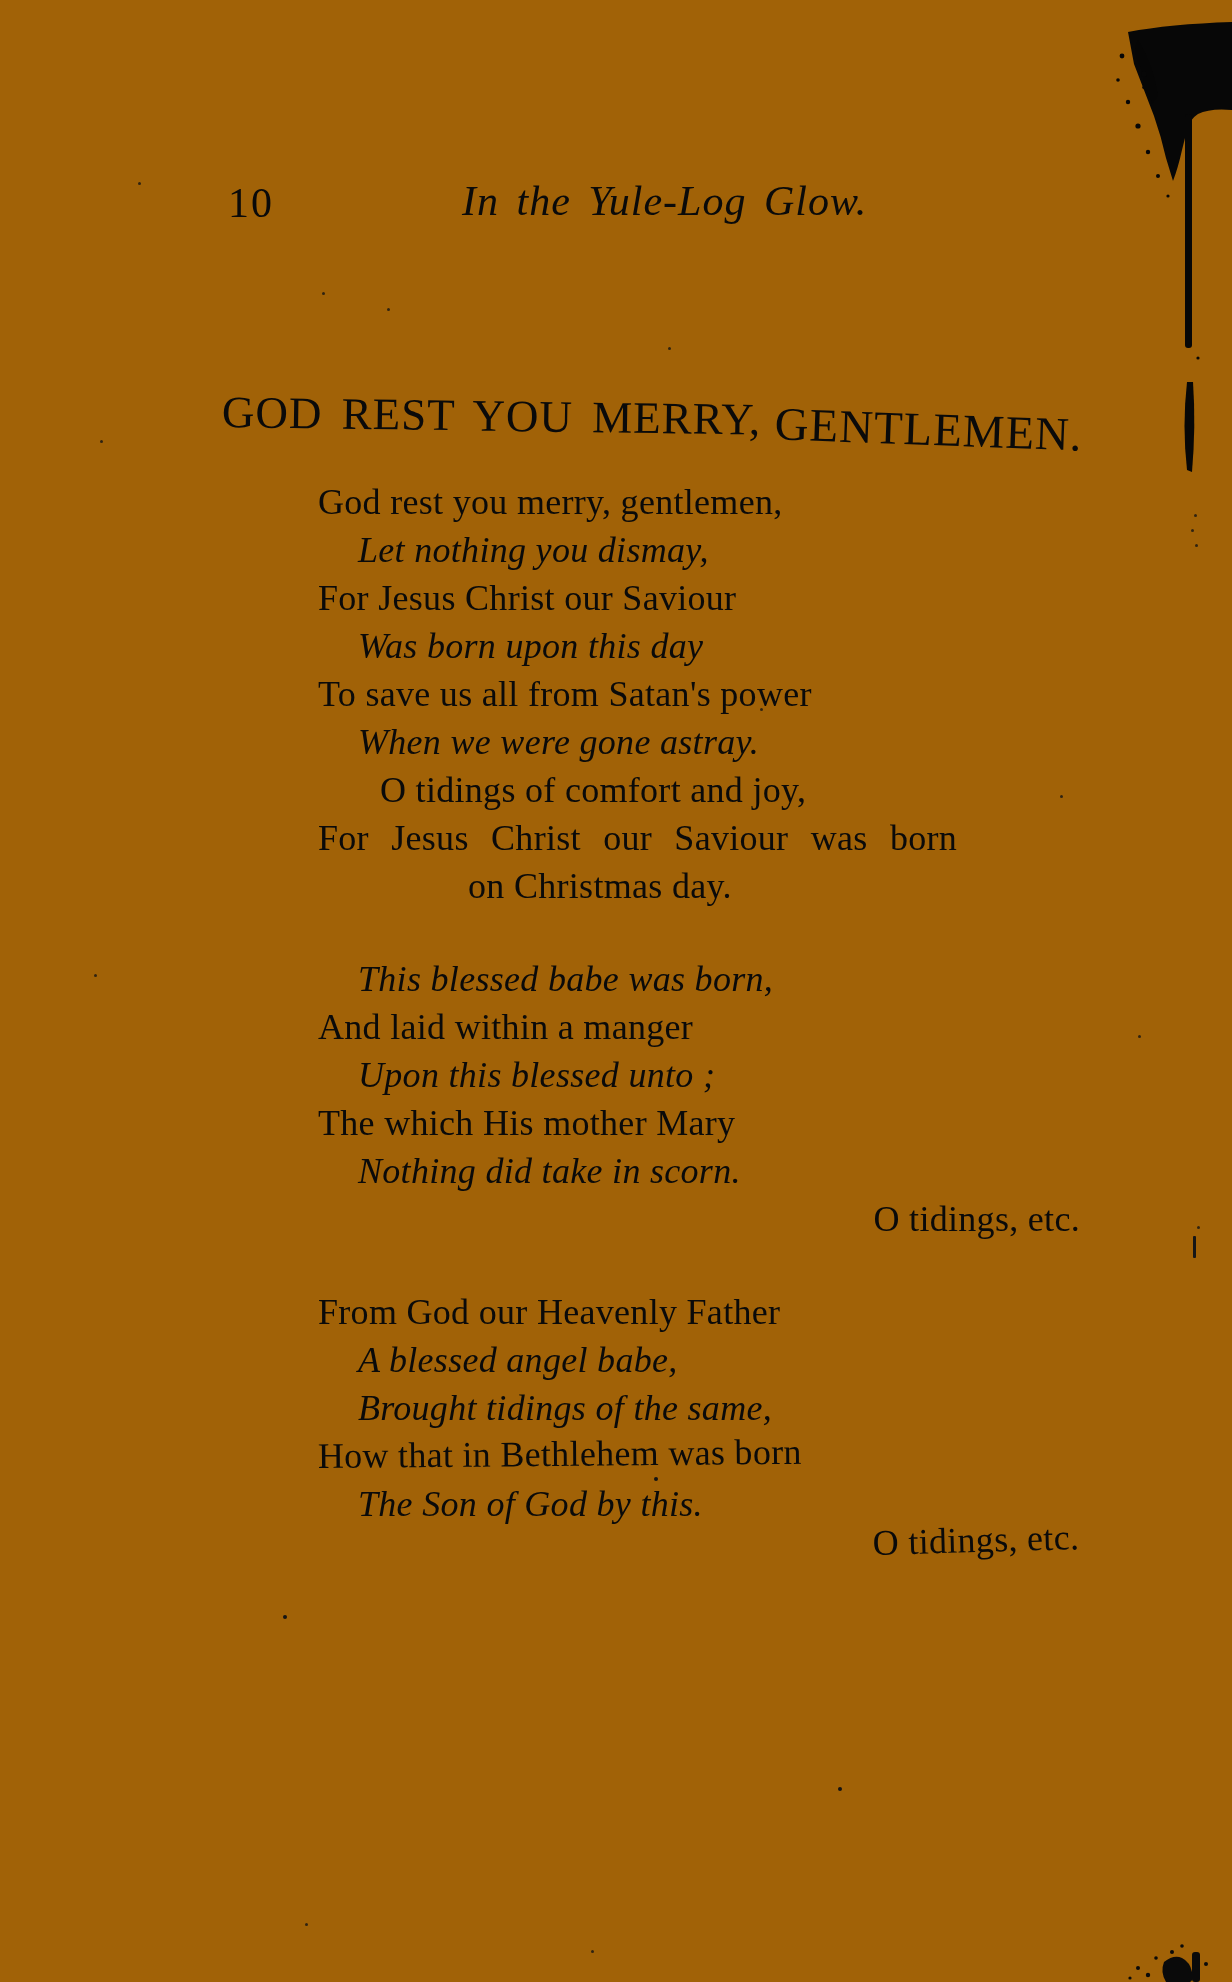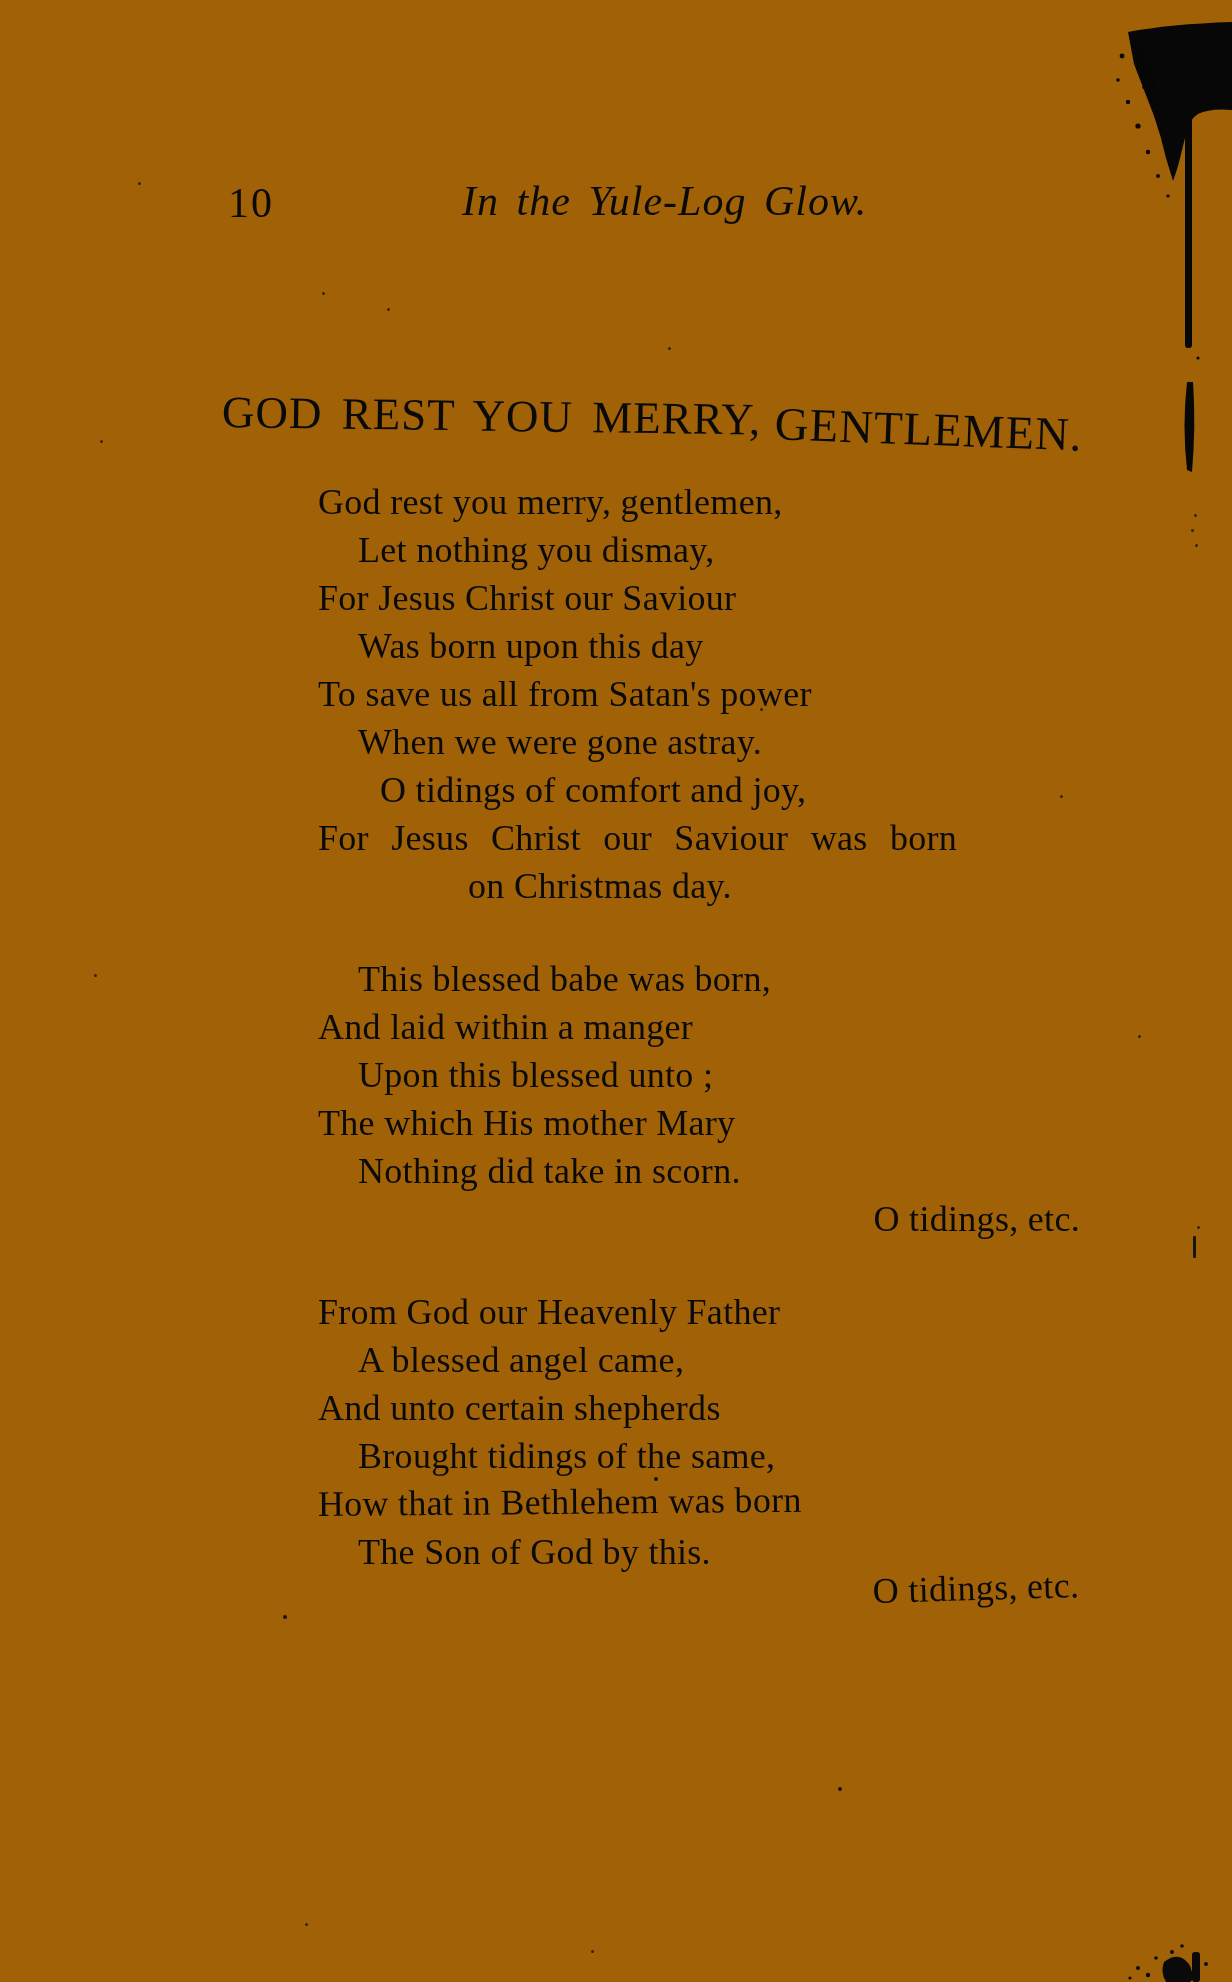--- a/index.html
+++ b/index.html
@@ -35,21 +35,21 @@
     transform-origin:left center;
   }
   
   .poem {
     position:absolute; left:318px; top:478px; width:766px;
     font-size:36px; line-height:48px; letter-spacing:0.3px;
   }
   .stanza { margin:0; }
   .stanza + .stanza { margin-top:45px; }
   .line { white-space:nowrap; }
-  .line.indent   { margin-left:40px; }
+  .line.indent   { margin-left:40px;font-style:italic; }
   .line.refrain-o{ margin-left:62px; }
   .line.wide     { word-spacing:13px; }
   .line.center   { margin-left:150px; }
   .line.tidings  { text-align:right; padding-right:4px; }
   .line.tilt-a   { transform:rotate(-0.5deg); transform-origin:left bottom; }
   .line.tilt-b   { transform:rotate(-1.6deg); transform-origin:30% 100%; }
   
   .speck {
     position:absolute; background:#141414; border-radius:50%;
     width:4px; height:4px;
@@ -89,22 +89,21 @@
       <div class="line indent">This blessed babe was born,</div>
       <div class="line">And laid within a manger</div>
       <div class="line indent">Upon this blessed unto ;</div>
       <div class="line">The which His mother Mary</div>
       <div class="line indent">Nothing did take in scorn.</div>
       <div class="line tidings">O tidings, etc.</div>
     </div>
 
     <div class="stanza">
       <div class="line">From God our Heavenly Father</div>
-      <div class="line indent">A blessed angel came,</div>
-      <div class="line">And unto certain shepherds</div>
+      <div class="line indent">A blessed angel babe,</div>
       <div class="line indent">Brought tidings of the same,</div>
       <div class="line tilt-a">How that in Bethlehem was born</div>
       <div class="line indent">The Son of God by this.</div>
       <div class="line tidings tilt-b">O tidings, etc.</div>
     </div>
 
   </div>
 
   <svg class="artifact" style="left:1108px; top:18px;" width="124" height="470" viewBox="0 0 124 470">
     <path d="M20,14 Q62,6 124,4 L124,92 Q102,90 90,96 Q82,101 79,112 L74,132 Q70,150 65,163 L58,140 Q53,118 46,98 Q36,72 26,46 Z" fill="#070707"></path>

